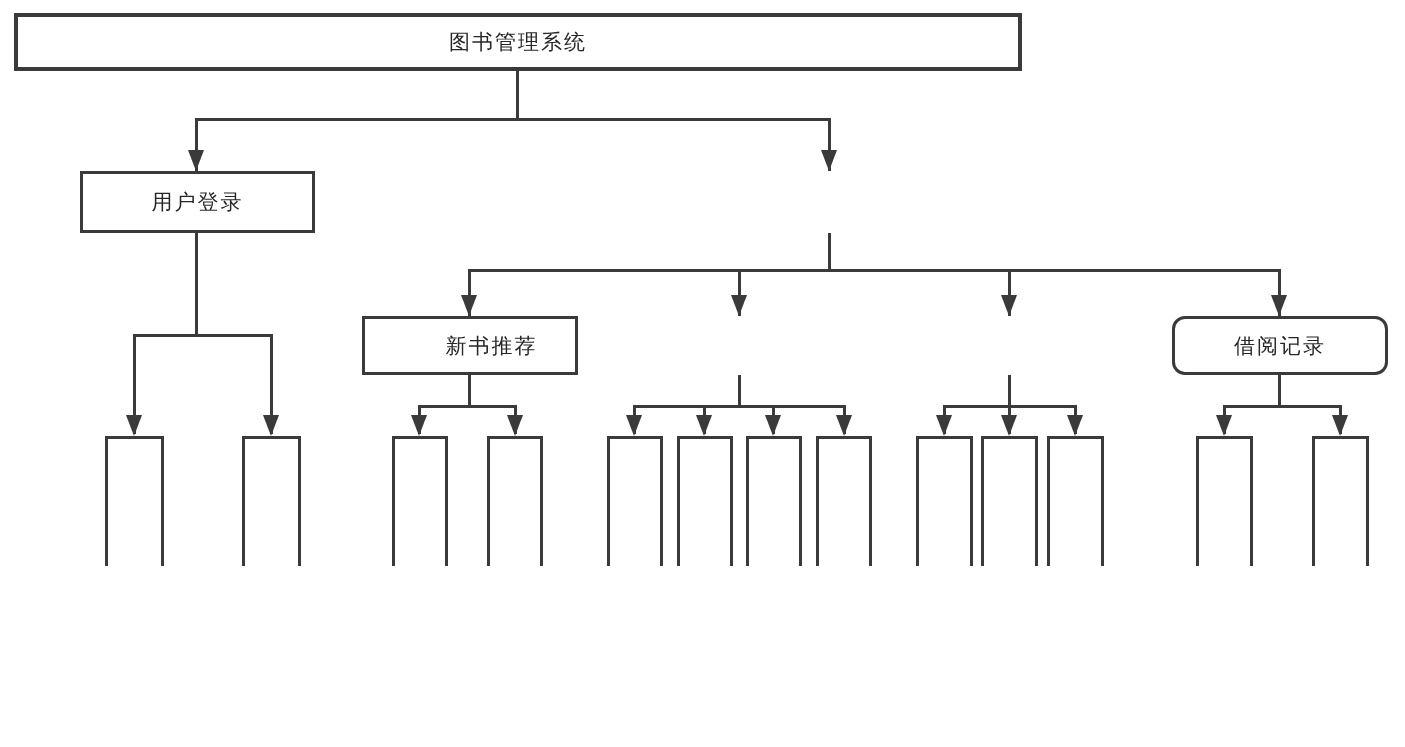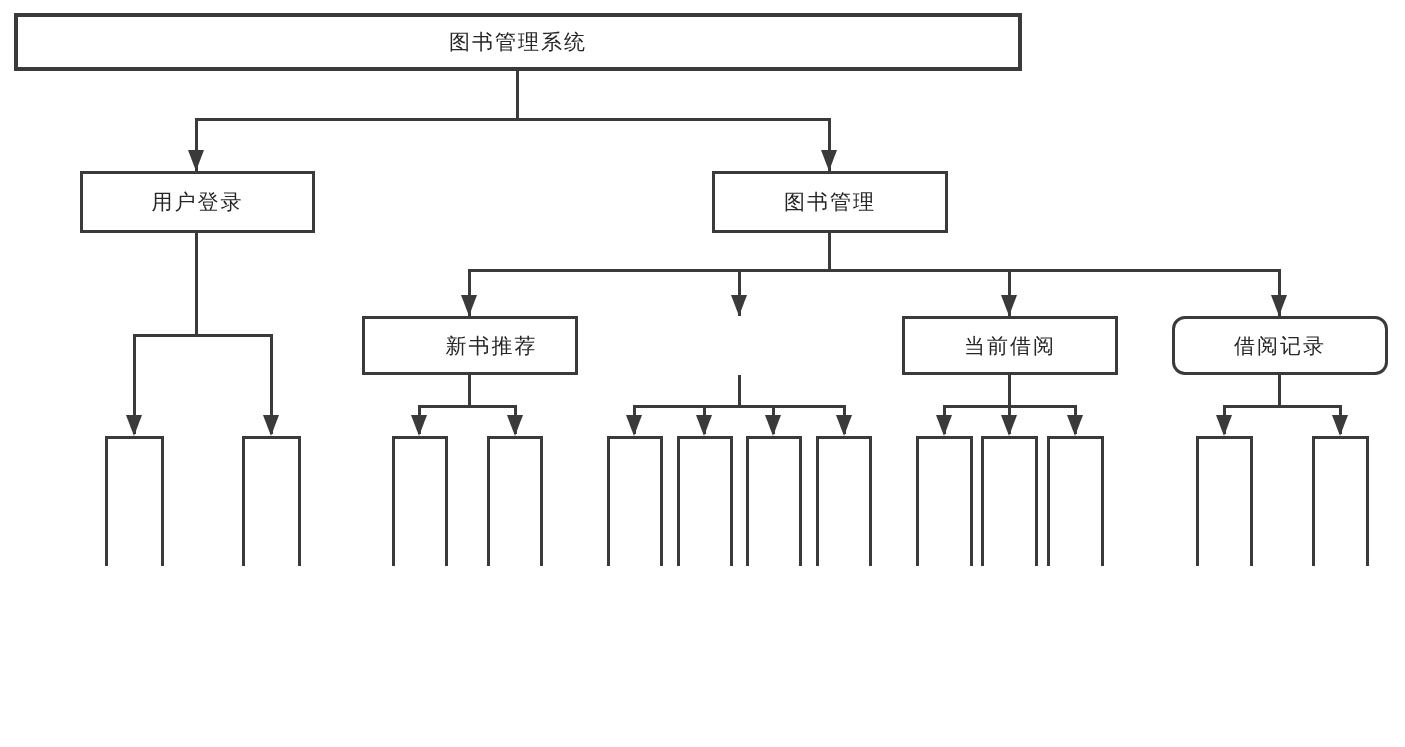--- a/index.html
+++ b/index.html
@@ -77,21 +77,20 @@
 
   <div class="line" style="left:516px; top:71px; width:3px; height:50px;"></div>
   <div class="line" style="left:195px; top:118px; width:636px; height:3px;"></div>
 
   <div class="line" style="left:195px; top:118px; width:3px; height:53px;"></div>
   <div class="arrow-head" style="left:188px; top:150px;"></div>
   <div class="line" style="left:828px; top:118px; width:3px; height:53px;"></div>
   <div class="arrow-head" style="left:821px; top:150px;"></div>
 
   <div class="box h-box" style="left:80px; top:171px; width:235px; height:62px;">用户登录</div>
-  <div class="box h-box" style="left:712px; top:171px; width:236px; height:62px;">图书管理</div>
 
   <div class="line" style="left:195px; top:233px; width:3px; height:104px;"></div>
   <div class="line" style="left:133px; top:334px; width:140px; height:3px;"></div>
   <div class="line" style="left:133px; top:334px; width:3px; height:100px;"></div>
   <div class="arrow-head" style="left:126px; top:415px;"></div>
   <div class="line" style="left:270px; top:334px; width:3px; height:100px;"></div>
   <div class="arrow-head" style="left:263px; top:415px;"></div>
 
   <div class="line" style="left:828px; top:233px; width:3px; height:39px;"></div>
   <div class="line" style="left:468px; top:269px; width:813px; height:3px;"></div>
@@ -99,21 +98,20 @@
   <div class="line" style="left:468px; top:269px; width:3px; height:47px;"></div>
   <div class="arrow-head" style="left:461px; top:295px;"></div>
   <div class="line" style="left:738px; top:269px; width:3px; height:47px;"></div>
   <div class="arrow-head" style="left:731px; top:295px;"></div>
   <div class="line" style="left:1008px; top:269px; width:3px; height:47px;"></div>
   <div class="arrow-head" style="left:1001px; top:295px;"></div>
   <div class="line" style="left:1278px; top:269px; width:3px; height:47px;"></div>
   <div class="arrow-head" style="left:1271px; top:295px;"></div>
 
   <div class="box h-box" style="left:362px; top:316px; width:216px; height:59px;padding-left:43px;">新书推荐</div>
-  <div class="box h-box" style="left:902px; top:316px; width:216px; height:59px;">当前借阅</div>
   <div class="box h-box" style="left:1172px; top:316px; width:216px; height:59px;border-radius:13px;">借阅记录</div>
 
   <div class="line" style="left:468px; top:375px; width:3px; height:33px;"></div>
   <div class="line" style="left:418px; top:405px; width:99px; height:3px;"></div>
   <div class="line" style="left:418px; top:405px; width:3px; height:29px;"></div>
   <div class="arrow-head" style="left:411px; top:415px;"></div>
   <div class="line" style="left:514px; top:405px; width:3px; height:29px;"></div>
   <div class="arrow-head" style="left:507px; top:415px;"></div>
 
   <div class="line" style="left:738px; top:375px; width:3px; height:33px;"></div>

